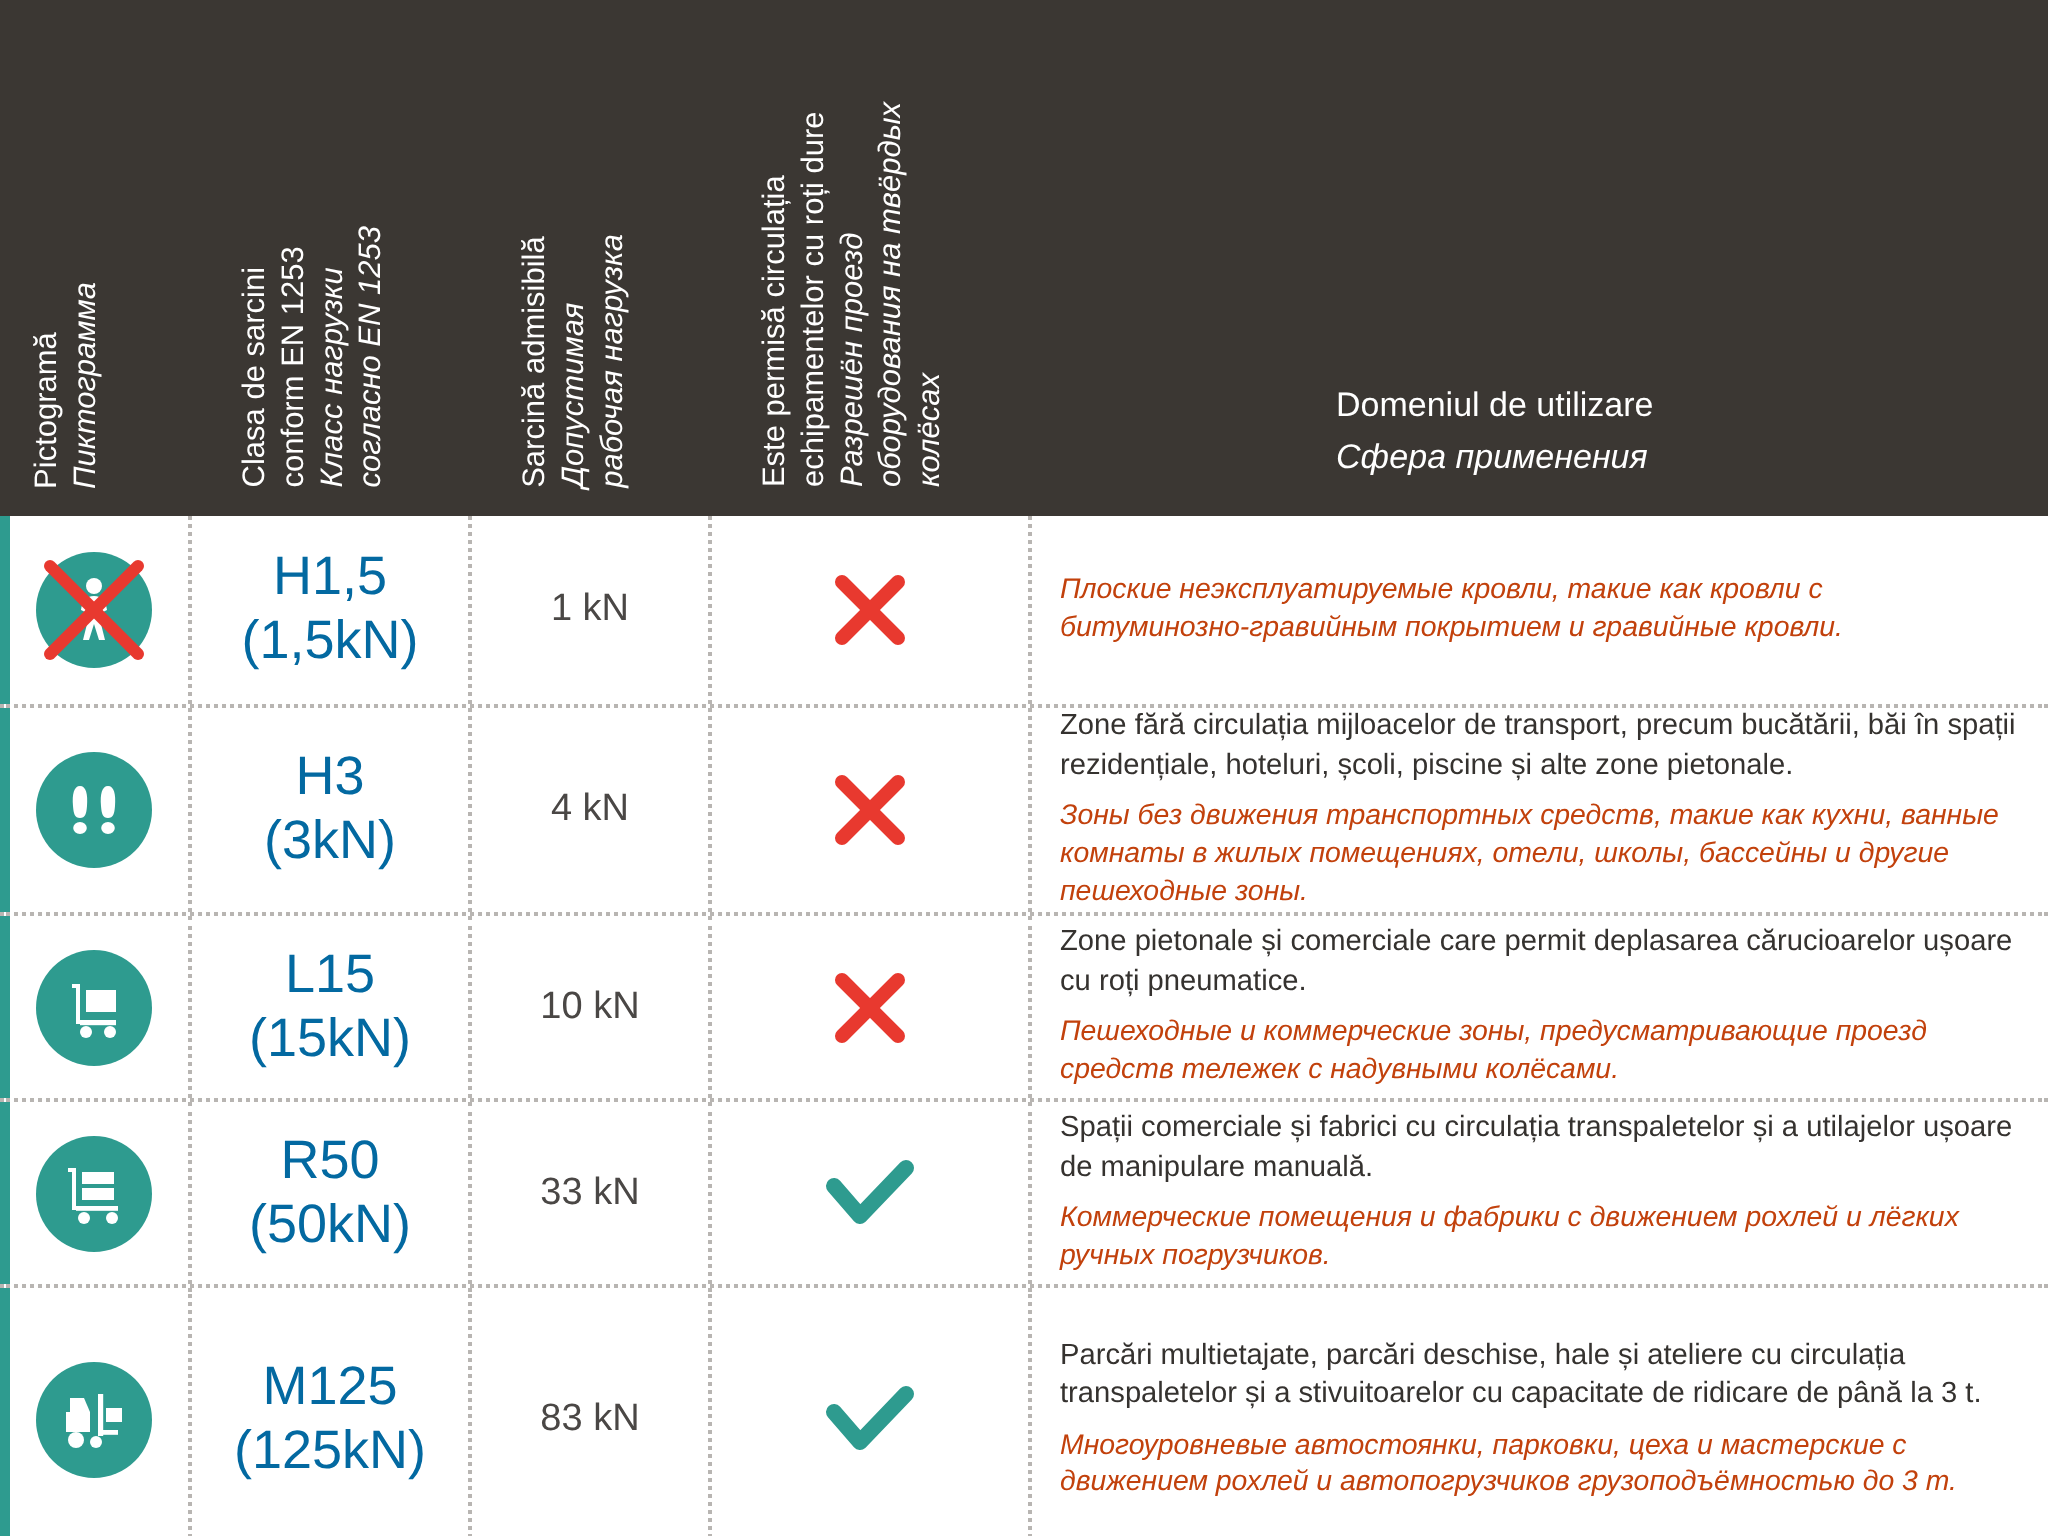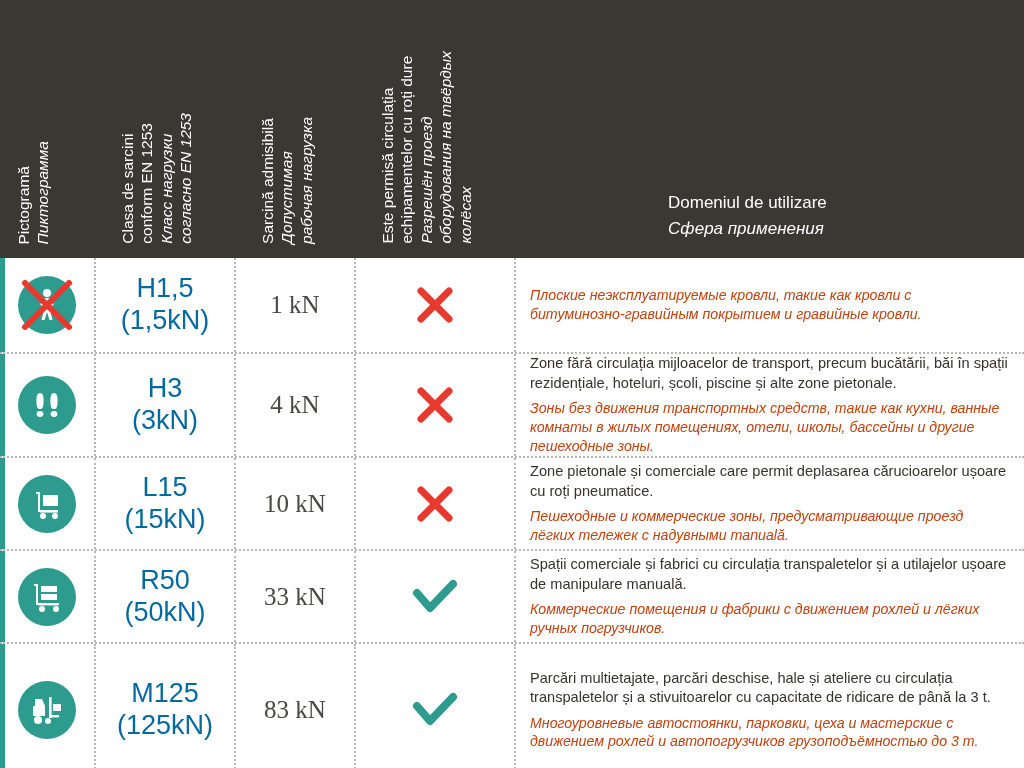--- a/index.html
+++ b/index.html
@@ -85,23 +85,22 @@
   }
 
   .class-txt {
     text-align: center;
     font-size: 27px;
     line-height: 1.18;
     color: #0369a1;
     font-weight: 400;
   }
   .load-txt {
-    font-size: 25px;
+    font-size: 19px;
     color: #4a4745;
-    font-family: Liberation Serif, serif;
   }
 
   .desc-ro {
     font-size: 14.6px;
     line-height: 1.33;
     color: #35322f;
     margin: 0 0 6px 0;
   }
   .desc-ru {
     font-size: 14.2px;
@@ -276,21 +275,21 @@
         <span class="load-txt">10 kN</span>
       </div>
       <div class="cell c-wheel">
         <svg class="mark" width="38" height="38" viewBox="0 0 38 38">
           <line x1="5" y1="5" x2="33" y2="33" stroke="#e8392f" stroke-width="7" stroke-linecap="round"></line>
           <line x1="33" y1="5" x2="5" y2="33" stroke="#e8392f" stroke-width="7" stroke-linecap="round"></line>
         </svg>
       </div>
       <div class="cell c-desc">
         <p class="desc-ro">Zone pietonale și comerciale care permit deplasarea cărucioarelor ușoare cu roți pneumatice.</p>
-        <p class="desc-ru">Пешеходные и коммерческие зоны, предусматривающие проезд лёгких тележек с надувными manuală.</p>
+        <p class="desc-ru">Пешеходные и коммерческие зоны, предусматривающие проезд средств тележек с надувными колёсами.</p>
       </div>
     </div>
 
     <div class="row" style="height:91px">
       <div class="spine"></div>
       <div class="cell c-picto">
         <div class="picto">
           <svg width="36" height="32" viewBox="0 0 36 32" aria-hidden="true">
             <rect x="12" y="5" width="16" height="6" fill="#ffffff"></rect>
             <rect x="12" y="13" width="16" height="6" fill="#ffffff"></rect>

